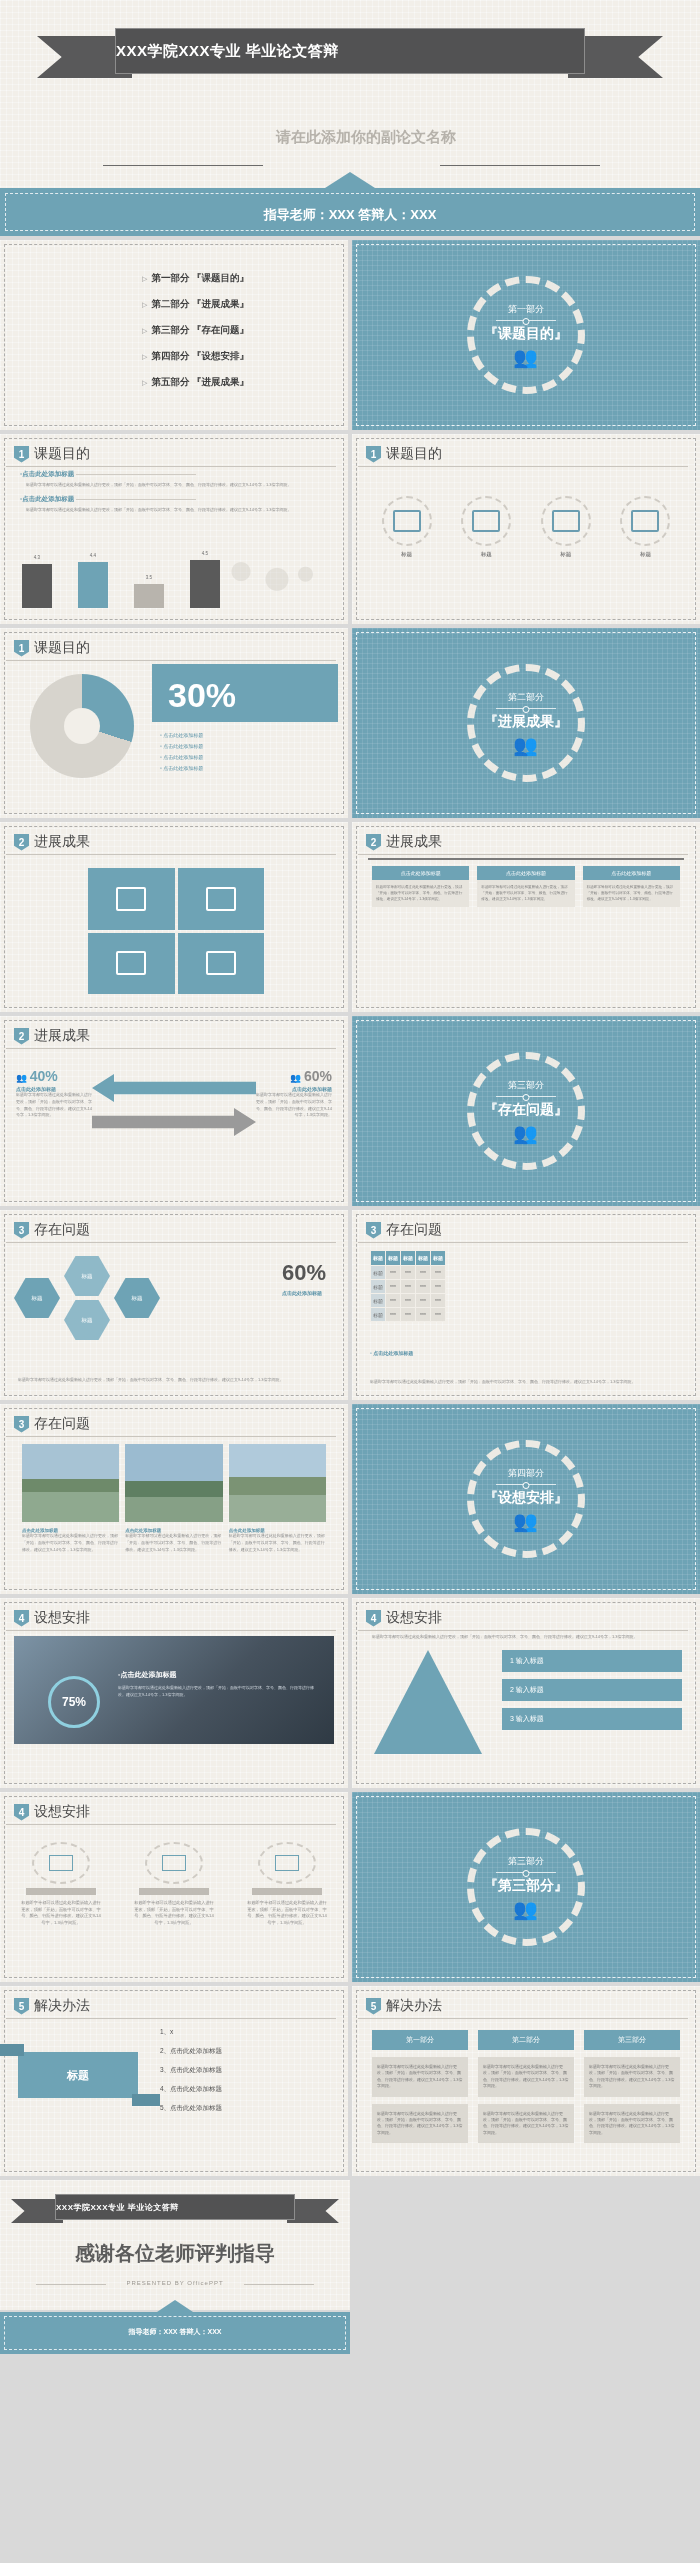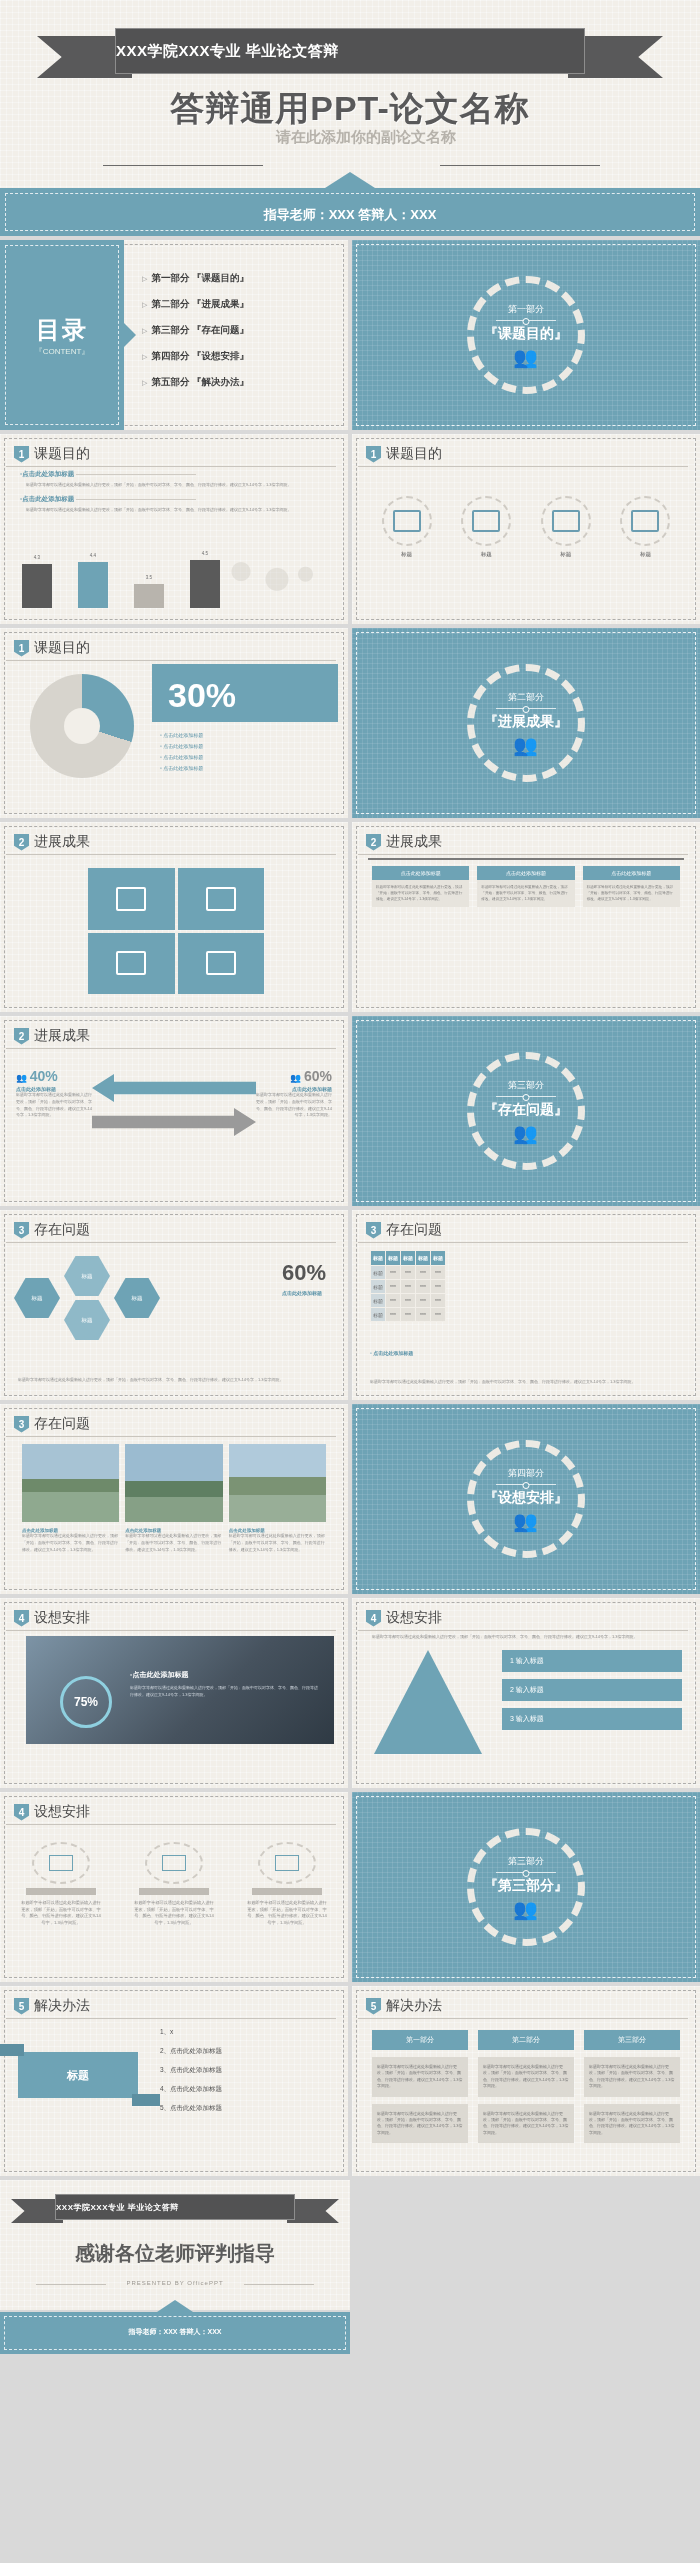--- a/index.html
+++ b/index.html
@@ -162,21 +162,21 @@
   .tbl td.first { background:#cfd9dd; }
 
   
   .photos { position:absolute; left:22px; top:40px; right:22px; height:78px; display:flex; gap:6px;}
   .photo { flex:1; background:linear-gradient(#a7c3d4 0 45%, #6e8a6a 45% 62%, #8fa98f 62% 100%); }
   .photo.p2 { background:linear-gradient(#9bbbd0 0 48%, #5f7f62 48% 68%, #86a086 68% 100%); }
   .photo.p3 { background:linear-gradient(#b0cadb 0 42%, #7b9374 42% 66%, #98ae97 66% 100%); }
 
   
   .darkbanner { position:absolute; left:14px; top:38px; right:14px; height:108px;
-                background:linear-gradient(135deg,#7d94a6,#46525e 60%,#2f3a44);margin-left:12px; }
+                background:linear-gradient(135deg,#7d94a6,#46525e 60%,#2f3a44); }
   .ring { position:absolute; left:34px; top:40px; width:52px;height:52px;border-radius:50%;
           border:3px solid #8fd0e0; display:flex;align-items:center;justify-content:center;
           color:#fff;font-size:12px;font-weight:bold;}
 
   
   .tri { position:absolute; left:22px; top:52px; width:0;height:0;
          border-left:54px solid transparent;border-right:54px solid transparent;
          border-bottom:104px solid #6ea3b5;}
   .numlist { position:absolute; left:150px; top:52px; right:18px;}
   .numlist div { background:#6ea3b5; color:#fff; font-size:7px; padding:6px 8px; margin-bottom:7px;}
@@ -232,46 +232,39 @@
 <div class="page">
 
   <div class="slide hero">
     <div class="ribbon">
       <div class="tail l"></div>
       <div class="tail r"></div>
       <div class="mid">
         <span>XXX学院XXX专业 毕业论文答辩</span>
       </div>
     </div>
-    <h1>答辩通用PPT-论文名称</h1>
     <h2>请在此添加你的副论文名称</h2>
     <div class="rule l"></div>
     <div class="rule r"></div>
   </div>
   <div class="blueband">
     <div class="notch"></div>
     <div class="inner"></div>
     <div class="txt">指导老师：XXX  答辩人：XXX</div>
   </div>
 
   <div class="row">
     <div class="slide col">
       <div class="dashborder dark"></div>
-      <div class="toc-left">
-        <div class="db"></div>
-        <div class="word">目录</div>
-        <div class="sm">『CONTENT』</div>
-        <div class="arrow"></div>
-      </div>
       <ul class="toc-items">
         <li><i>▷</i><span>第一部分 『课题目的』</span></li>
         <li><i>▷</i><span>第二部分 『进展成果』</span></li>
         <li><i>▷</i><span>第三部分 『存在问题』</span></li>
         <li><i>▷</i><span>第四部分 『设想安排』</span></li>
-        <li><i>▷</i><span>第五部分 『解决办法』</span></li>
+        <li><i>▷</i><span>第五部分 『进展成果』</span></li>
       </ul>
     </div>
 
     <div class="slide blue col">
       <div class="dashborder"></div>
       <div class="seal">
         <div class="p1">第一部分</div>
         <div class="hr"></div>
         <div class="p2">『课题目的』</div>
         <div class="ico">👥</div>

